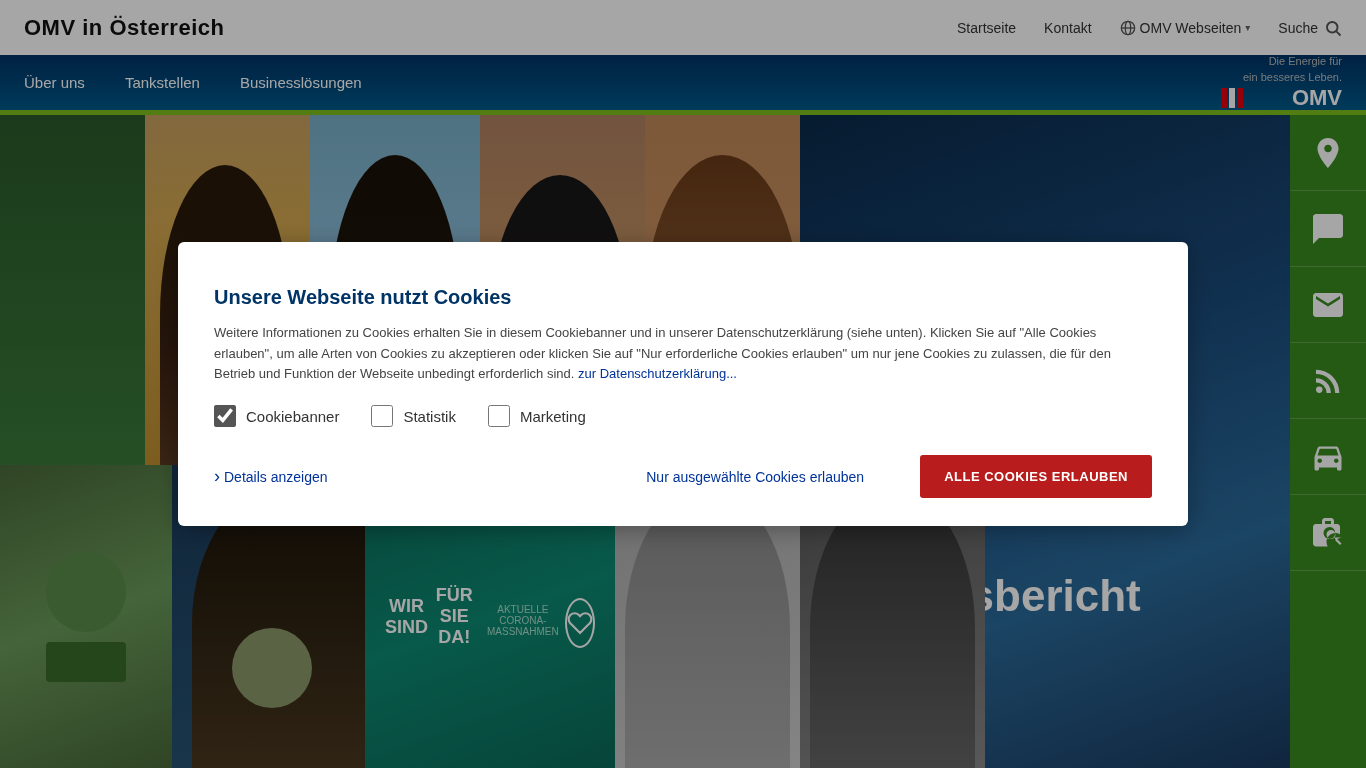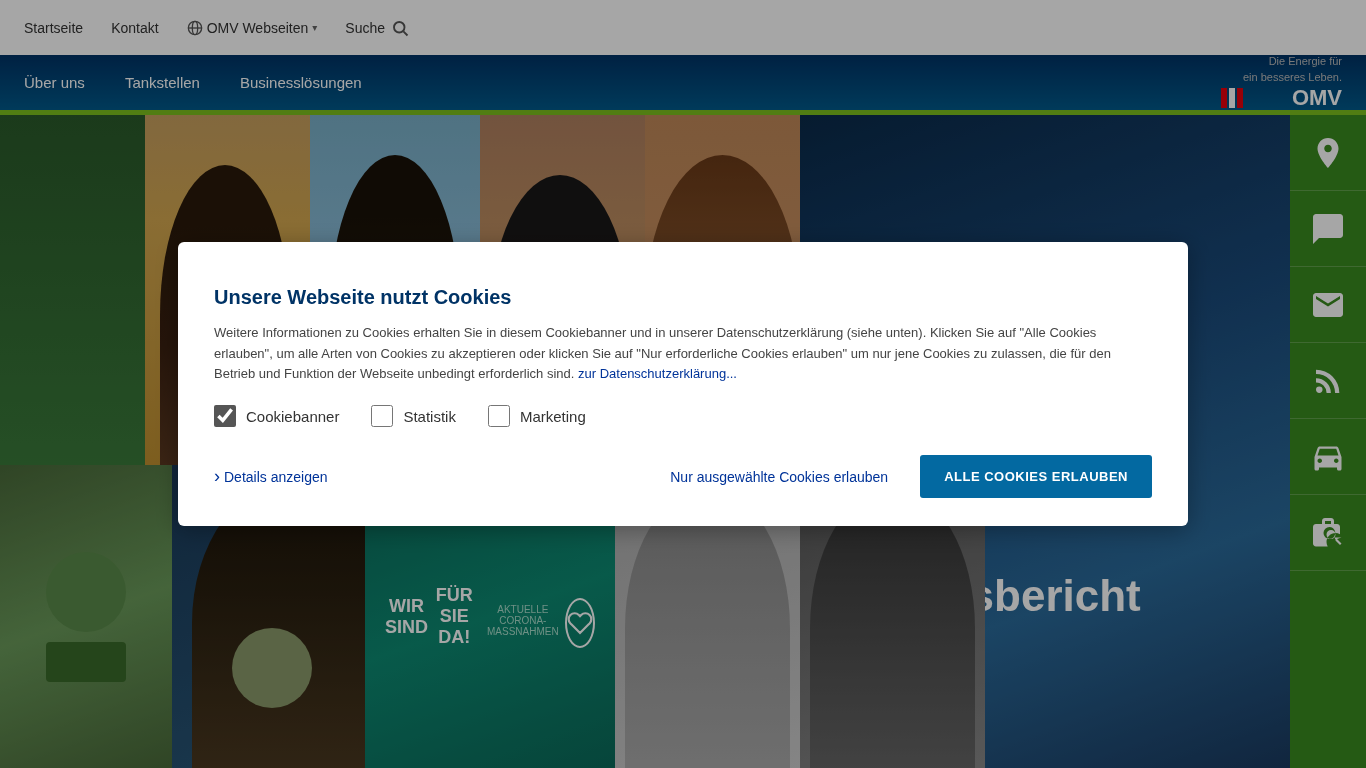--- a/index.html
+++ b/index.html
@@ -239,30 +239,31 @@
     }
     .btn-only-selected {
       background: transparent;
       border: none;
       color: #003399;
       font-size: 14px;
       cursor: pointer;
       padding: 10px 16px;
     }
     .btn-all-cookies {
-      background: #0369a1;
+      background: #b91c1c;
       color: #fff;
       border: none;
       padding: 14px 24px;
       font-size: 13px;
       font-weight: bold;
       letter-spacing: 0.5px;
       cursor: pointer;
       border-radius: 3px;
       text-transform: uppercase;
+      margin-left: 24px;
     }
 
     
     .wir-sind-tag {
       position: absolute;
       bottom: 0;
       left: 365px;
       width: 250px;
       height: 303px;
       background: linear-gradient(160deg, #0a6a5a 0%, #0d8a72 50%, #0a6a5a 100%);
@@ -270,20 +271,21 @@
       flex-direction: row;
       align-items: center;
       justify-content: center;
       padding: 20px;
     }
   </style>
 </head>
 <body>
 
 <div class="top-bar">
+  <div class="top-bar-logo">OMV in Österreich</div>
   <div class="top-bar-nav">
     <a href="#">Startseite</a>
     <a href="#">Kontakt</a>
     <div class="globe-item">
       <svg width="16" height="16" viewBox="0 0 24 24" fill="none" stroke="#555" stroke-width="2">
           <circle cx="12" cy="12" r="10"></circle>
           <ellipse cx="12" cy="12" rx="4" ry="10"></ellipse>
           <line x1="2" y1="12" x2="22" y2="12"></line>
         </svg>
       <span>OMV Webseiten</span>

